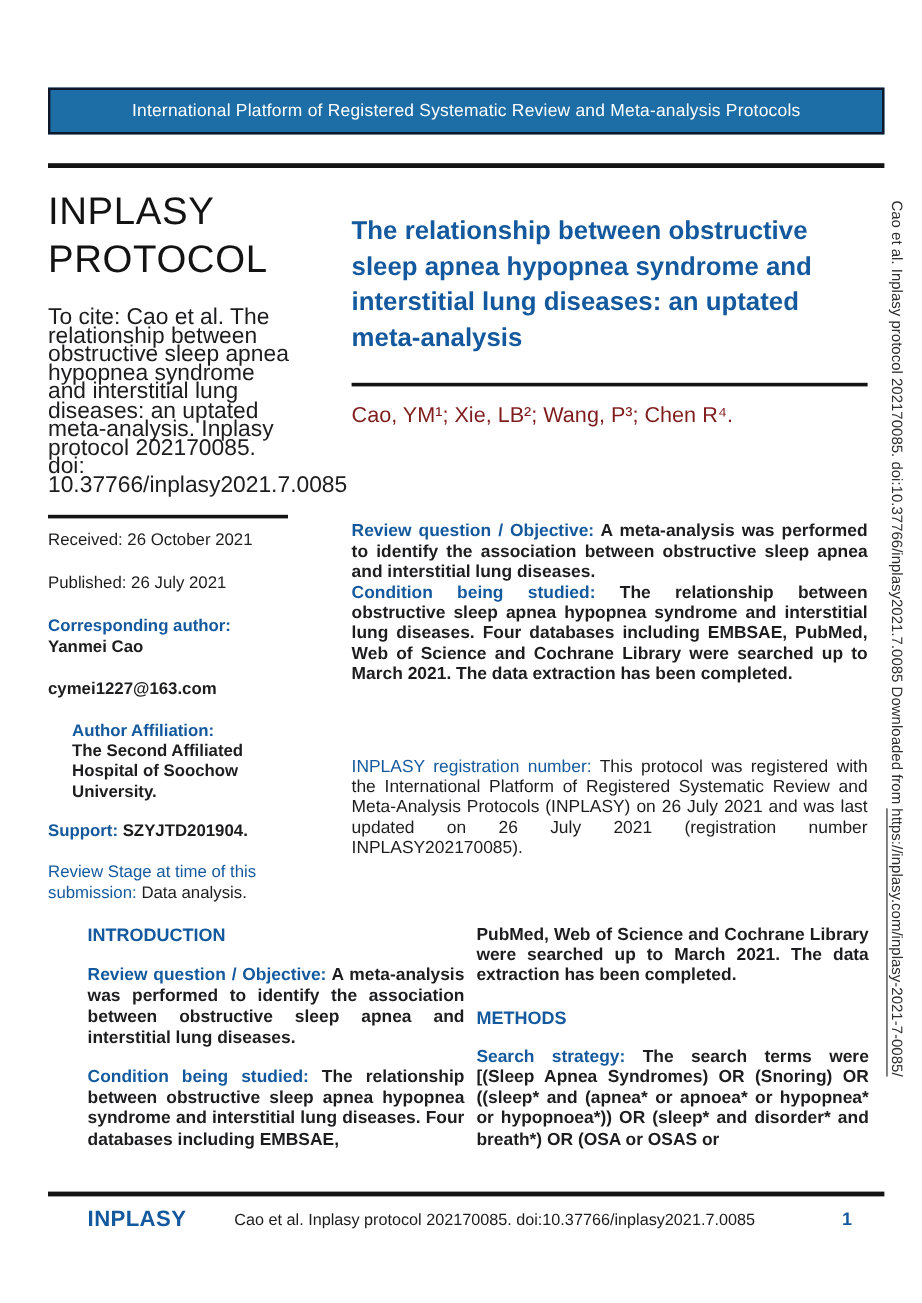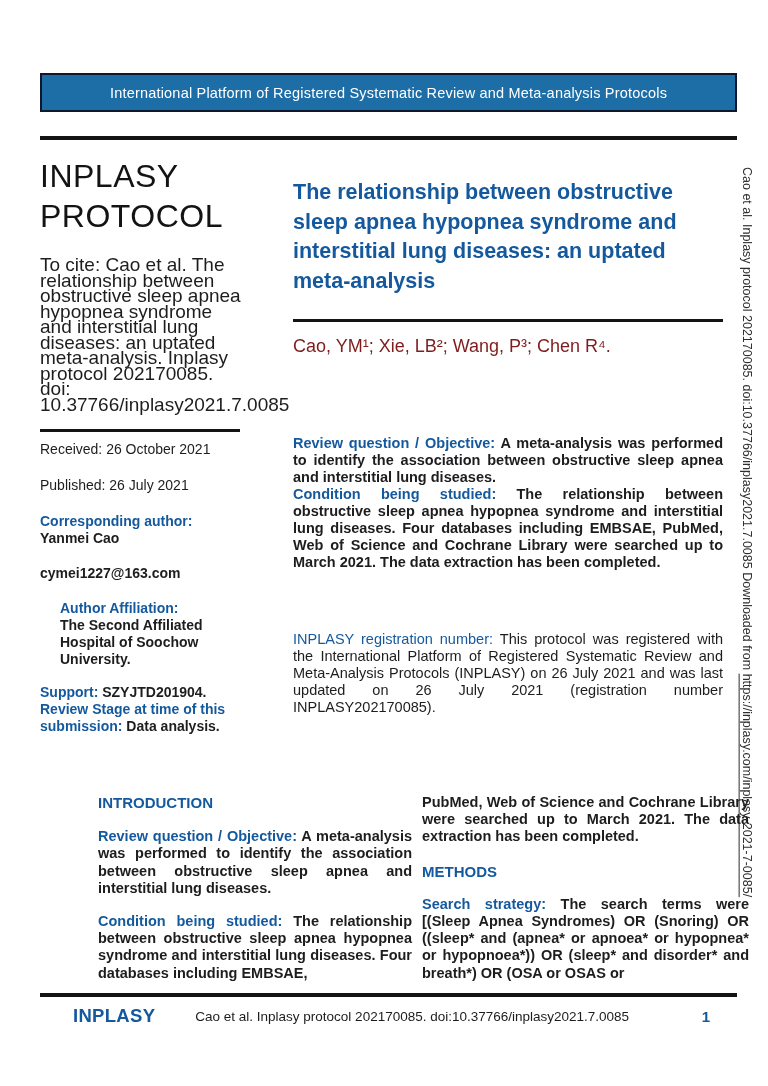--- a/index.html
+++ b/index.html
@@ -27,36 +27,36 @@
   .masthead { font-size:32px; line-height:40px; font-weight:400; color:#131313; letter-spacing:0.5px; }
   .cite { margin-top:21px; font-size:19px; line-height:15.5px; }
   .rule-left { margin-top:17px; width:200px; height:3px; }
   .meta { font-size:14px; line-height:17px; }
   .received { margin-top:9px; }
   .published { margin-top:19px; }
   .corr { margin-top:19px; font-weight:bold; }
   .email { margin-top:18px; font-weight:bold; }
   .affil { margin-top:18px; font-weight:bold;margin-left:20px; }
   .support { margin-top:16px; font-weight:bold; }
-  .stage { font-weight:bold; }
+  .stage { margin-top:17px; font-weight:normal; }
   .conflicts { margin-top:17px; font-weight:bold; }
   .blue { color:#14599d; }
 
   
   .right-col { position:absolute; left:293px; top:178px; width:430px; }
   .title { color:#14599d; font-weight:bold; font-size:21.5px; line-height:29.5px; }
   .rule-right { margin-top:23px; height:3px; }
   .authors { margin-top:14px; font-size:18px; color:#7f1d1d; }
   .abstract { margin-top:78px; font-size:14.5px; line-height:17px; font-weight:bold; text-align:justify; }
   .abstract .lbl { color:#14599d; }
   .registration { margin-top:60px; font-size:14.5px; line-height:17px; font-weight:400; text-align:justify; }
   .registration .lbl { color:#14599d; font-weight:normal; }
 
   
-  .bcol { position:absolute; top:794px; font-size:14.5px; line-height:17.2px;margin-left:25px; }
+  .bcol { position:absolute; top:771px; font-size:14.5px; line-height:17.2px; }
   .bcol-left { left:73px; width:314px; }
   .bcol-right { left:397px; width:327px; }
   .section-heading { color:#14599d; font-weight:bold; font-size:15px; }
   .bpara { font-weight:bold; text-align:justify; }
   .bpara .lbl { color:#14599d; }
   .mt { margin-top:17px; }
   .mt2 { margin-top:16px; }
 
   
   .footer-rule { position:absolute; left:40px; top:993px; width:697px; height:3.5px; }

